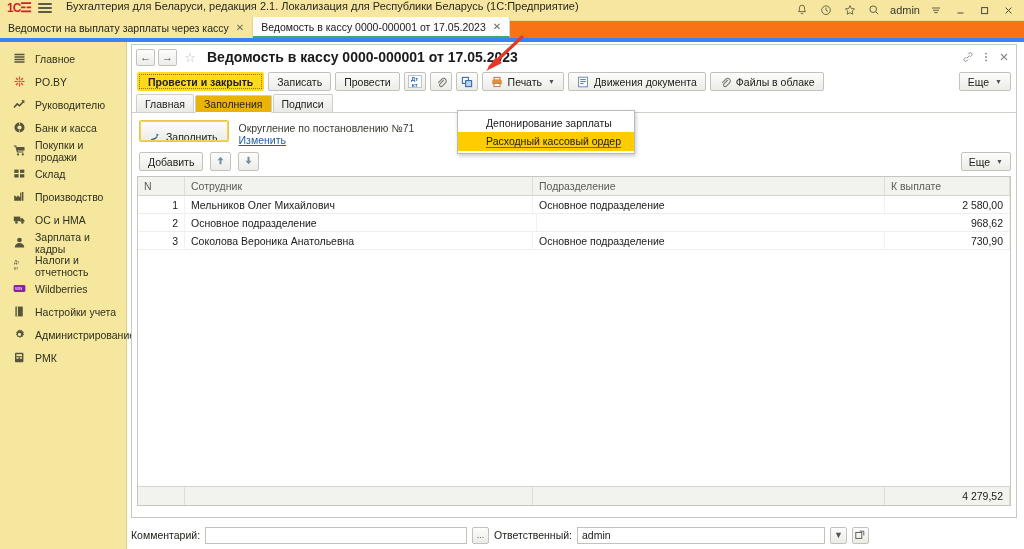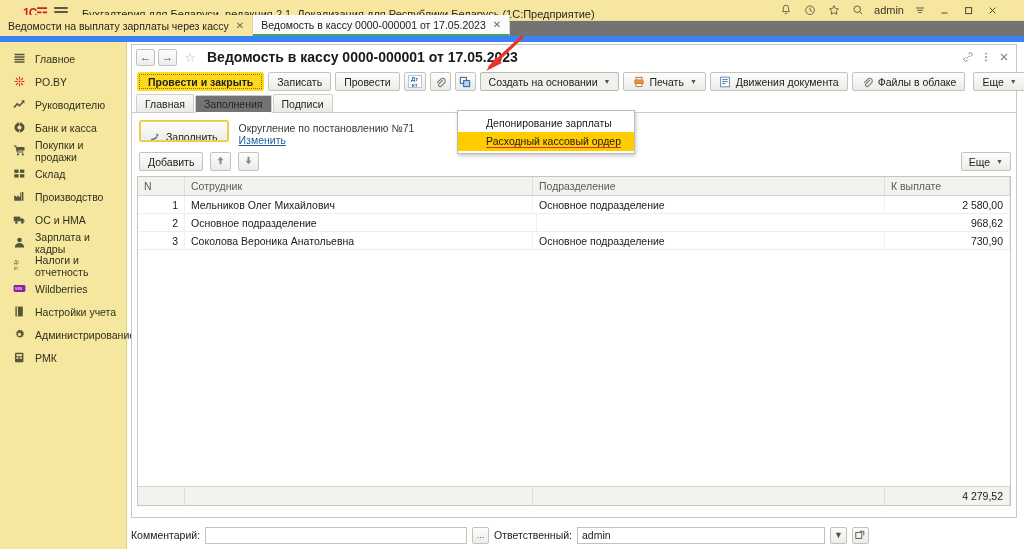--- a/index.html
+++ b/index.html
@@ -7,22 +7,22 @@
     width: 1024px; height: 549px;
     font-family: "Liberation Sans", sans-serif;
     font-size: 11px; color: #1a1a1a;
     background: #fff; overflow: hidden;
   }
   #app { position: relative; width: 1024px; height: 549px; }
 
   
   .titlebar {
     height: 21px; background: #f7e6a0;
-    display: flex; align-items: flex-end;
-    padding: 0 20px; gap: 0;
+    display: flex; align-items: flex-start;
+    padding: 0 4px; gap: 0;
     border-bottom: 1px solid #eadc98;
   }
   .logo1c {
     font-size: 12px; font-weight: bold; color: #cc2222;
     padding: 0 5px 0 3px; letter-spacing: -1px;
     display: flex; align-items: center;
   }
   .logo1c .arc { font-size: 13px; color: #cc2222; }
   .hamburger {
     width: 18px; height: 16px; display: flex; flex-direction: column;
@@ -41,23 +41,23 @@
     color: #5e5e45; font-size: 12px; cursor: pointer;
   }
   .tb-user { font-size: 11px; color: #3a3a2a; padding: 0 4px; }
   .win-btn {
     width: 24px; height: 20px; display: flex; align-items: center; justify-content: center;
     color: #4a4a3a; font-size: 12px; cursor: pointer;
   }
 
   
   .tabstrip {
-    height: 21px; background: #737373;
+    height: 21px; background: #f97316;
     display: flex; align-items: flex-end;
-    border-bottom: 6px solid #3b82f6;
+    border-bottom: 4px solid #3b82f6;
   }
   .tabitem {
     height: 21px; display: flex; align-items: center; gap: 7px;
     padding: 0 8px; font-size: 10.5px; color: #25251c;
     background: #f7e6a0; cursor: pointer; white-space: nowrap;
     border-right: 1px solid #e3d490;
   }
   .tabitem.active {
     background: #fbfbfb; color: #1a1a1a;
     border-bottom: 2px solid #4aa564;
@@ -148,21 +148,21 @@
     height: 19px; display: flex; align-items: flex-end; padding-left: 4px;
     border-bottom: 1px solid #cfcfc8; gap: 1px;
   }
   .ftab {
     height: 18px; padding: 0 8px; display: flex; align-items: center;
     font-size: 10.5px; color: #25251d; cursor: pointer;
     background: linear-gradient(#fafafa,#e9e9e6);
     border: 1px solid #cfcfc8; border-bottom: none;
     border-radius: 2px 2px 0 0;
   }
-  .ftab.active { background: #737373; border-bottom: 1px solid #fff; margin-bottom: -1px; }
+  .ftab.active { background: #eab308; border-bottom: 1px solid #fff; margin-bottom: -1px; }
 
   
   .fillrow { display: flex; align-items: flex-start; padding: 7px 0 0 7px; gap: 10px; }
   .btn.fill {
     height: 22px; padding: 12px 10px 0 8px; gap: 5px;
     border: 1px solid #e8c84a; outline: 1px solid #f3d24e; outline-offset: -2px;
   }
   .fill-txt { padding-top: 2px; }
   .fill-label { font-size: 10.5px; color: #3a3a33; }
   .fill-link { font-size: 10.5px; color: #1d5c9c; text-decoration: underline; cursor: pointer; display: inline-block; }
@@ -487,24 +487,20 @@
             </svg>
         </span>
       </div>
       <div class="btn iconbtn">
         <span class="mini-ico">
           <svg width="12" height="12" viewBox="0 0 12 12">
               <rect x="1.4" y="1.4" width="6" height="6" fill="none" stroke="#3a6ea8" stroke-width="1.1"></rect>
               <rect x="4.6" y="4.6" width="6" height="6" fill="#bcd2ea" stroke="#3a6ea8" stroke-width="1.1"></rect>
             </svg>
         </span>
-      </div>
-      <div class="btn open">
-        <span>Создать на основании</span>
-        <span class="caret">▼</span>
       </div>
       <div class="btn">
         <span class="mini-ico">
           <svg width="12" height="12" viewBox="0 0 12 12">
               <rect x="3" y="1.4" width="6" height="2.6" fill="none" stroke="#c0733a" stroke-width="1"></rect>
               <rect x="1.2" y="4" width="9.6" height="4.2" rx="0.7" fill="#e0913f"></rect>
               <rect x="3" y="7.4" width="6" height="3.2" fill="#fff" stroke="#c0733a" stroke-width="0.9"></rect>
             </svg>
         </span>
         <span>Печать</span>

